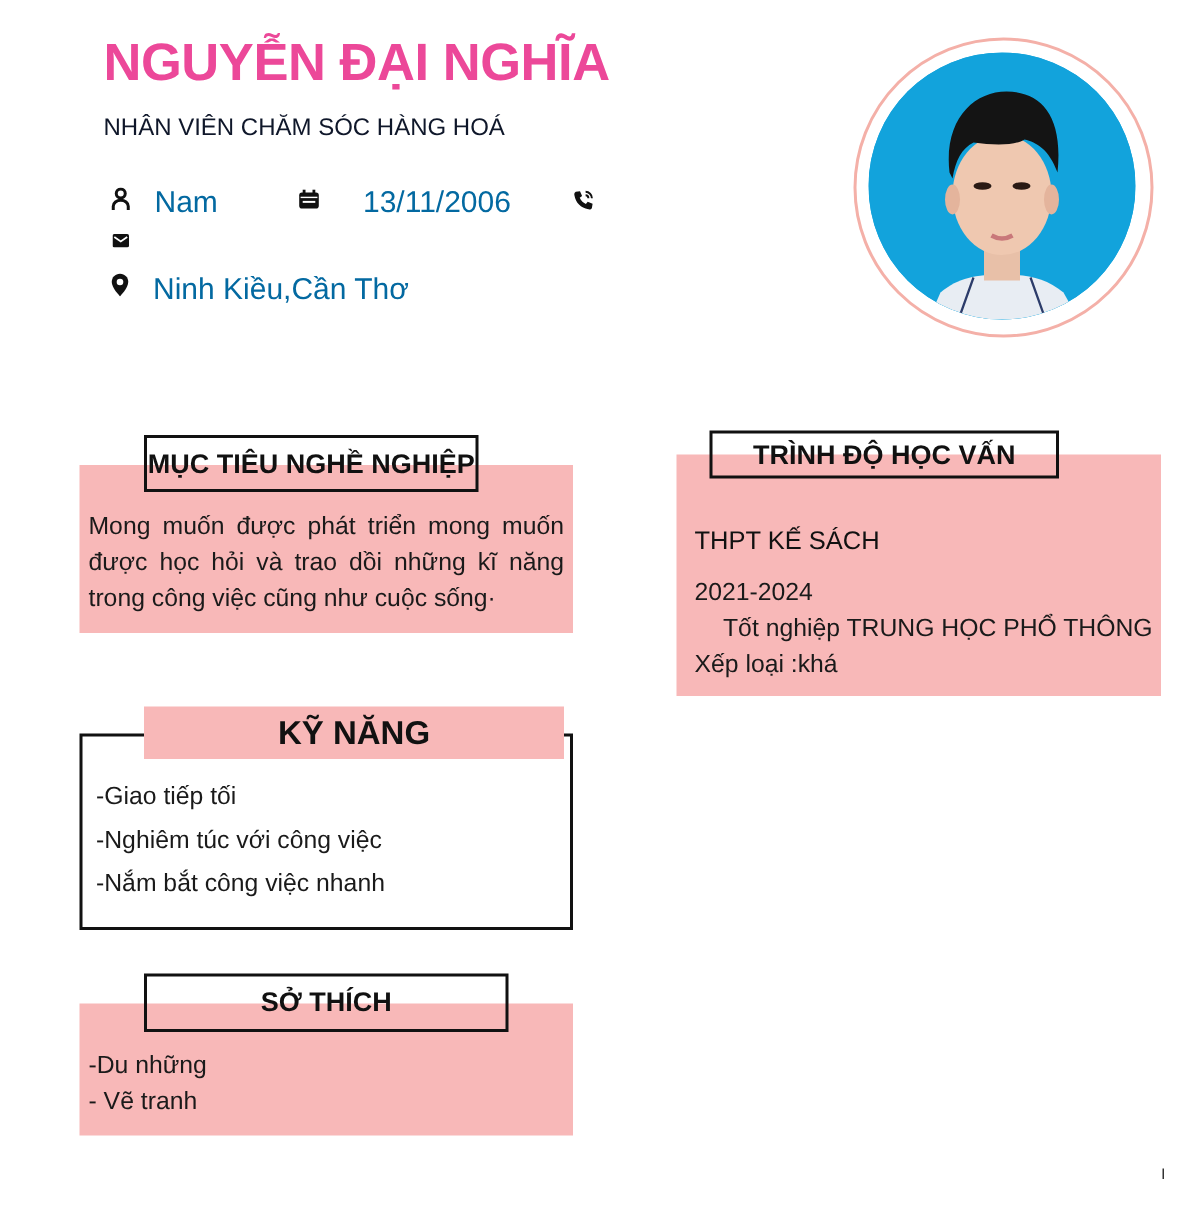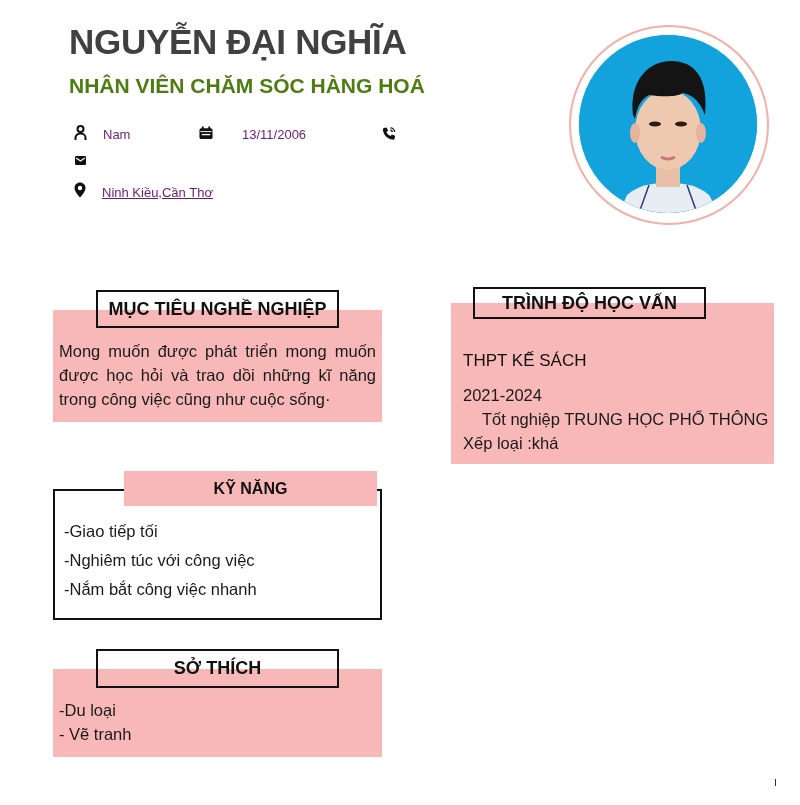--- a/index.html
+++ b/index.html
@@ -3,28 +3,28 @@
 <meta charset="utf-8">
 <style>
   html, body { margin:0; padding:0; }
   body {
     width:800px; height:805px; position:relative; overflow:hidden;
     background:#ffffff; color:#111;
     font-family: "Liberation Sans", "DejaVu Sans", sans-serif;
   }
   .abs { position:absolute; }
   .name {
-    left:69px; top:22px; font-size:35px; font-weight:bold; color:#404040;
+    left:69px; top:22px; font-size:35px; font-weight:bold; color:#ec4899;
     letter-spacing:-0.3px; white-space:nowrap; line-height:40px;
   }
   .title {
-    left:69px; top:73px; font-size:21px; font-weight:bold; color:#4d7c0f;
+    left:69px; top:73px; font-size:16px; font-weight:normal; color:#0f172a;
     white-space:nowrap; line-height:26px;
   }
-  .info-text { font-size:13px; color:#701a75; white-space:nowrap; line-height:20px; }
+  .info-text { font-size:20px; color:#0369a1; white-space:nowrap; line-height:20px; }
   .icon { width:14px; height:16px; display:flex; align-items:center; justify-content:center; }
   .icon svg { display:block; }
   .email-clip { overflow:hidden; height:10px; }
   .photo-ring {
     left:569px; top:25px; width:196px; height:196px; border-radius:50%;
     border:2px solid #f4b0a8; background:#fff;
   }
   .photo {
     left:579px; top:35px; width:178px; height:178px; border-radius:50%;
     background:#12a3dc; overflow:hidden;
@@ -79,54 +79,54 @@
     </svg>
 </div>
 <div class="abs info-text email-clip" style="left:103px;top:161px;width:300px;"></div>
 
 <div class="abs icon" style="left:73px;top:182px;">
   <svg width="12" height="16" viewBox="0 0 12 16">
       <path d="M6 0.5 C2.8 0.5 0.5 2.9 0.5 6 C0.5 10 6 15.5 6 15.5 C6 15.5 11.5 10 11.5 6 C11.5 2.9 9.2 0.5 6 0.5 Z" fill="#111"></path>
       <circle cx="6" cy="6" r="2.2" fill="#fff"></circle>
     </svg>
 </div>
-<div class="abs info-text" style="left:102px;top:183px;text-decoration:underline;">Ninh Kiều,Cần Thơ</div>
+<div class="abs info-text" style="left:102px;top:183px;">Ninh Kiều,Cần Thơ</div>
 
 <div class="abs photo-ring"></div>
 <div class="abs photo">
   <svg width="178" height="178" viewBox="0 0 178 178">
     <rect width="178" height="178" fill="#12a3dc"></rect>
     <path d="M40 178 L48 160 C60 150 72 148 89 148 C106 148 118 150 130 160 L140 178 Z" fill="#e8edf3"></path>
     <path d="M70 150 L60 178 M108 150 L118 178" stroke="#2c3c6a" stroke-width="1.5"></path>
     <rect x="77" y="120" width="24" height="32" fill="#e8c0a8"></rect>
     <ellipse cx="89" cy="95" rx="33" ry="40" fill="#efc8b0"></ellipse>
     <ellipse cx="56" cy="98" rx="5" ry="10" fill="#e4b49c"></ellipse>
     <ellipse cx="122" cy="98" rx="5" ry="10" fill="#e4b49c"></ellipse>
     <path d="M54 80 C50 45 70 26 92 26 C115 26 130 42 126 80 C120 64 112 60 104 58 C98 62 84 62 70 60 C62 64 58 72 56 84 Z" fill="#141414"></path>
     <ellipse cx="76" cy="89" rx="6" ry="2.5" fill="#2a1a14"></ellipse>
     <ellipse cx="102" cy="89" rx="6" ry="2.5" fill="#2a1a14"></ellipse>
     <path d="M82 122 Q89 126 96 122" stroke="#c9787a" stroke-width="3" fill="none"></path>
   </svg>
 </div>
 
 <div class="abs pink" style="left:53px;top:310px;width:329px;height:112px;"></div>
-<div class="abs hdr-box" style="left:96px;top:290px;width:243px;height:38px;background:transparent;text-align:center;">MỤC TIÊU NGHỀ NGHIỆP</div>
+<div class="abs hdr-box" style="left:96px;top:290px;width:223px;height:38px;background:transparent;text-align:center;">MỤC TIÊU NGHỀ NGHIỆP</div>
 <div class="abs body-text justify" style="left:59px;top:339px;width:317px;">Mong muốn được phát triển mong muốn được học hỏi và trao dồi những kĩ năng trong công việc cũng như cuộc sống·</div>
 
 <div class="abs pink" style="left:451px;top:303px;width:323px;height:161px;"></div>
 <div class="abs hdr-box" style="left:473px;top:287px;width:233px;height:32px;background:transparent;">TRÌNH ĐỘ HỌC VẤN</div>
 <div class="abs" style="left:463px;top:350px;font-size:17px;font-weight:normal;line-height:22px;white-space:nowrap;">THPT KẾ SÁCH</div>
 <div class="abs body-text" style="left:463px;top:383px;white-space:nowrap;">2021-2024</div>
 <div class="abs body-text" style="left:482px;top:407px;white-space:nowrap;">Tốt nghiệp TRUNG HỌC PHỔ THÔNG</div>
 <div class="abs body-text" style="left:463px;top:431px;white-space:nowrap;">Xếp loại :khá</div>
 
 <div class="abs" style="left:53px;top:489px;width:329px;height:131px;border:2px solid #111;box-sizing:border-box;"></div>
-<div class="abs pink" style="left:96px;top:471px;width:253px;height:35px;display:flex;align-items:center;justify-content:center;font-weight:bold;font-size:16px;margin-left:28px;">KỸ NĂNG</div>
+<div class="abs pink" style="left:96px;top:471px;width:280px;height:35px;display:flex;align-items:center;justify-content:center;font-weight:bold;font-size:22px;">KỸ NĂNG</div>
 <div class="abs body-text" style="left:64px;top:519px;white-space:nowrap;">-Giao tiếp tối</div>
 <div class="abs body-text" style="left:64px;top:548px;white-space:nowrap;">-Nghiêm túc với công việc</div>
 <div class="abs body-text" style="left:64px;top:577px;white-space:nowrap;">-Nắm bắt công việc nhanh</div>
 
 <div class="abs pink" style="left:53px;top:669px;width:329px;height:88px;"></div>
 <div class="abs hdr-box" style="left:96px;top:649px;width:243px;height:39px;background:transparent;">SỞ THÍCH</div>
-<div class="abs body-text" style="left:59px;top:698px;white-space:nowrap;">-Du loại</div>
+<div class="abs body-text" style="left:59px;top:698px;white-space:nowrap;">-Du những</div>
 <div class="abs body-text" style="left:59px;top:722px;white-space:nowrap;">- Vẽ tranh</div>
 
 <div class="abs cursor"></div>
 
 </body></html>

